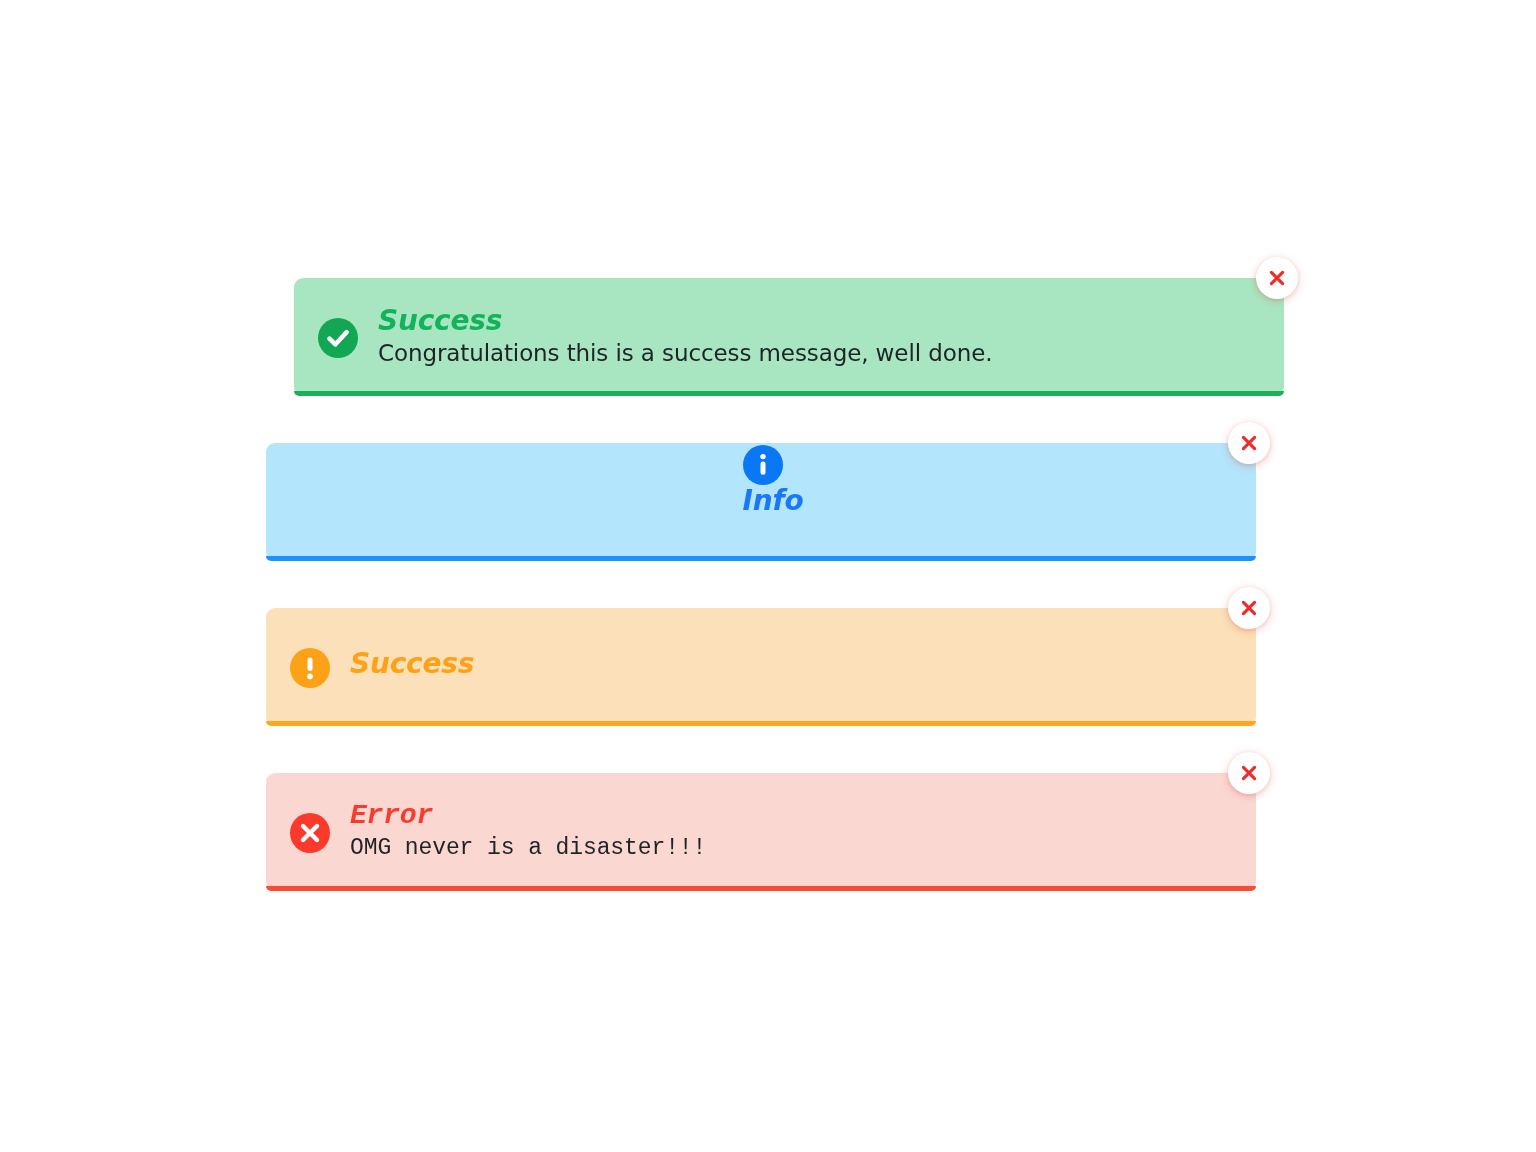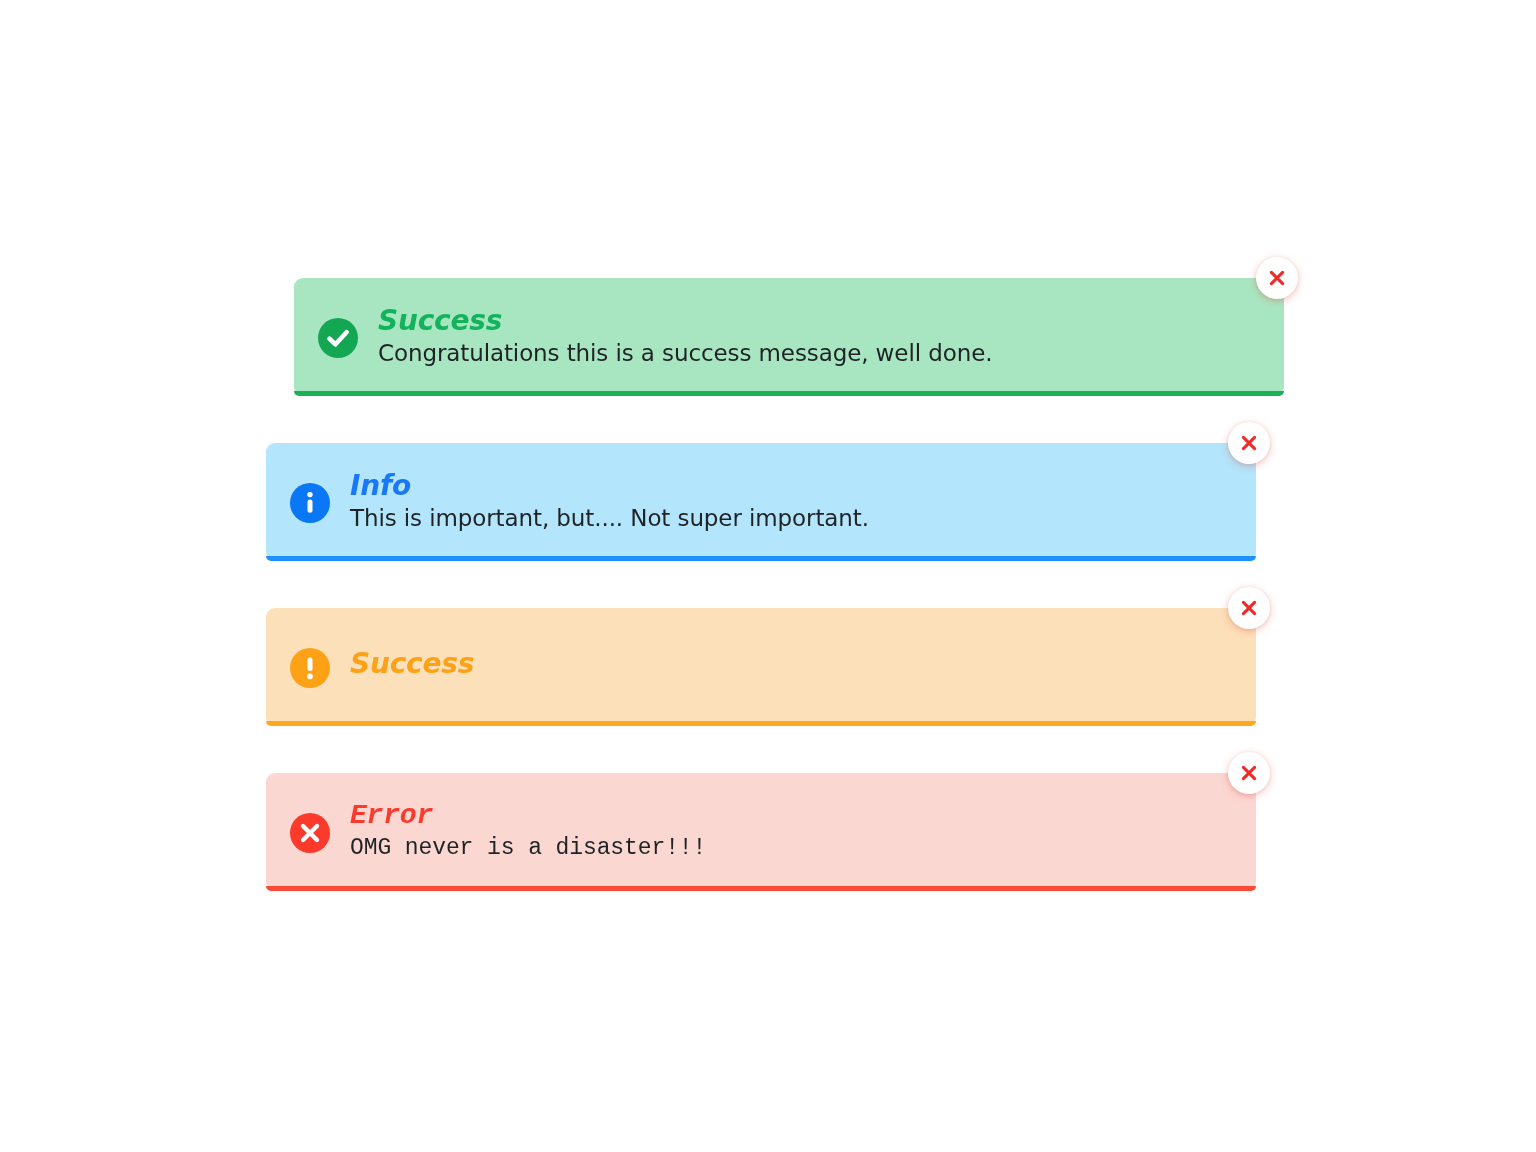--- a/index.html
+++ b/index.html
@@ -41,21 +41,21 @@
     right: 0;
     bottom: 0;
     height: 5px;
     border-bottom-left-radius: 9px;
     border-bottom-right-radius: 9px;
   }
 
   
   .alert.success { background: #a8e6c1; margin-left: 28px; }
   .alert.success .accent-bar { background: #1bb157; }
-  .alert.info    { background: #b3e5fc; }
+  .alert.info    { background: #b3e5fc; flex-direction: column; }
   .alert.info .accent-bar { background: #1e90ff; }
   .alert.warning { background: #fbe0b9; }
   .alert.warning .accent-bar { background: #ffa81f; }
   .alert.error   { background: #fbd7d2; font-family: Liberation Mono, monospace; }
   .alert.error .accent-bar { background: #fb4a36; }
 
   
   .status-icon {
     flex: 0 0 auto;
     width: 40px;
@@ -147,21 +147,20 @@
 
   <div class="alert info">
     <span class="status-icon icon-info">
       <svg width="40" height="40" viewBox="0 0 40 40" aria-hidden="true">
         <circle cx="20" cy="11.6" r="2.7" fill="#ffffff"></circle>
         <rect x="17.5" y="16.6" width="5" height="13.2" rx="2.5" fill="#ffffff"></rect>
       </svg>
     </span>
     <div class="alert-text">
       <div class="alert-title title-info">Info</div>
-      <div class="alert-message">This is important, but.... Not super important.</div>
     </div>
     <button class="close-button" aria-label="Info">
       <svg width="22" height="22" viewBox="0 0 22 22" aria-hidden="true">
         <path d="M5.4 5.4 L16.6 16.6 M16.6 5.4 L5.4 16.6" stroke="#ee2b28" stroke-width="3.1" stroke-linecap="round"></path>
       </svg>
     </button>
     <span class="accent-bar"></span>
   </div>
 
   <div class="alert warning">

